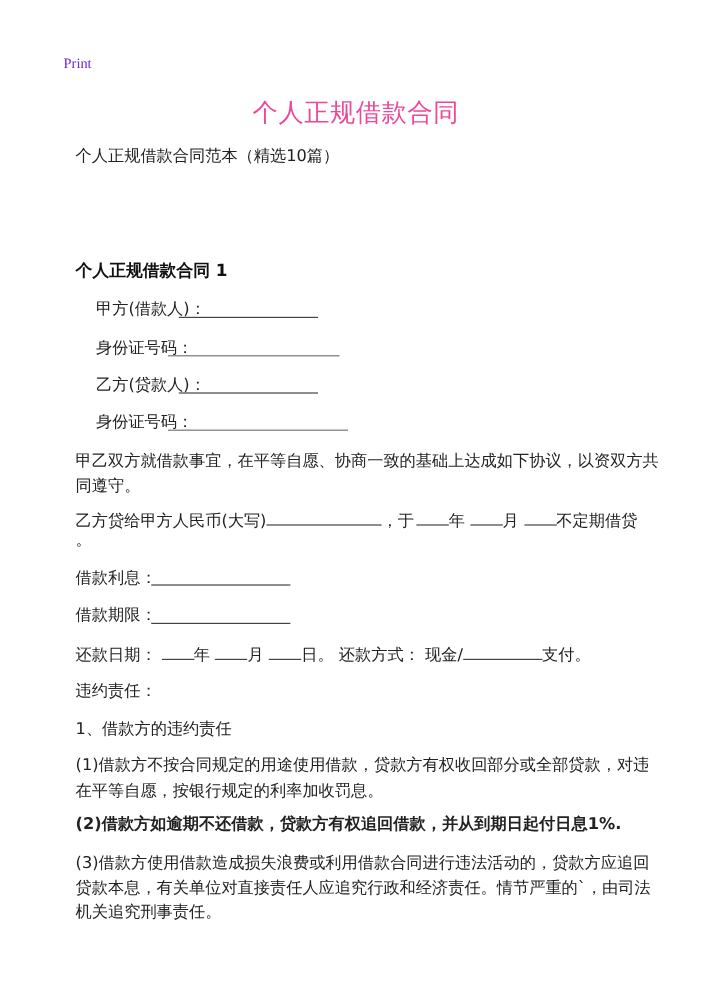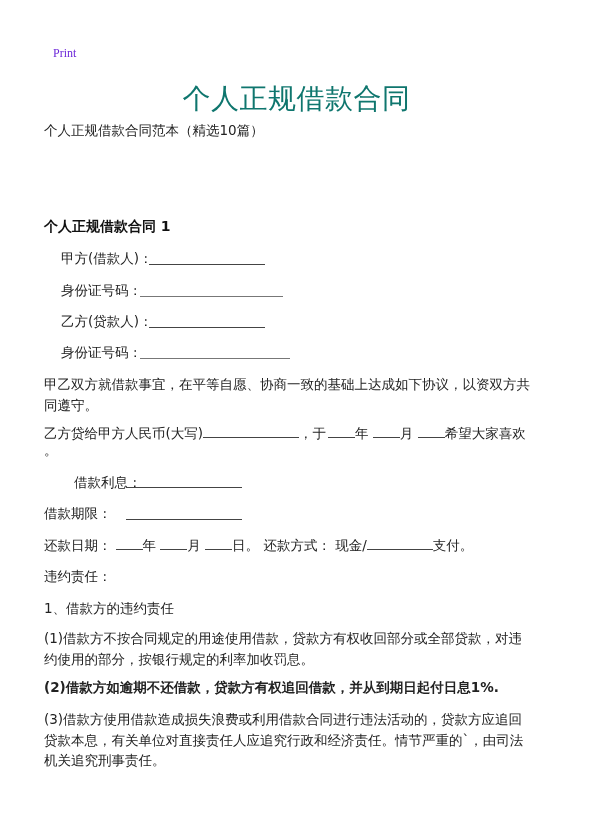--- a/index.html
+++ b/index.html
@@ -27,27 +27,27 @@
       font-size: 12px;
       color: #6d28d9;
       text-decoration: none;
       cursor: pointer;
     }
     .title {
       position: absolute;
       left: 0; top: 80px;
       width: 593px;
       text-align: center;
-      font-size: 28px;
+      font-size: 21px;
       font-weight: normal;
       margin: 0;
-      color: #0f766e;
+      color: #ec4899;
       letter-spacing: 0.5px;
     }
-    .abs { position: absolute; left: 44px; }
+    .abs { position: absolute; left: 63px; }
     .line {
       font-size: 13.5px;
       line-height: 20px;
       white-space: nowrap;
       color: #222;
     }
     .para {
       font-size: 13.5px;
       line-height: 20.5px;
       width: 500px;
@@ -104,45 +104,45 @@
   <div class="blank" style="position:absolute;left:140px;top:344px;width:150px;border-bottom-color:#777;"></div>
 
   <div class="abs para" style="top:374px;">
     <div>甲乙双方就借款事宜，在平等自愿、协商一致的基础上达成如下协议，以资双方共</div>
     <div>同遵守。</div>
   </div>
 
   <div class="abs line" style="top:423px;">
     <span>乙方贷给甲方人民币(大写)</span><span class="blank" style="width:96px;"></span><span>，于</span><span class="blank" style="width:27px;margin-left:2px;"></span><span>年</span>
     <span class="blank" style="width:27px;"></span><span>月</span>
-    <span class="blank" style="width:27px;"></span><span>希望大家喜欢</span>
+    <span class="blank" style="width:27px;"></span><span>不定期借贷</span>
   </div>
   <div class="abs line" style="top:440px;">。</div>
 
-  <div class="abs line" style="top:472px;margin-left:30px;">借款利息：</div>
+  <div class="abs line" style="top:472px;">借款利息：</div>
   <div class="blank" style="position:absolute;left:126px;top:473px;width:116px;"></div>
 
   <div class="abs line" style="top:503px;">借款期限：</div>
   <div class="blank" style="position:absolute;left:126px;top:505px;width:116px;"></div>
 
   <div class="abs line" style="top:535px;">
     <span>还款日期：</span><span class="blank" style="width:27px;margin-left:4px;"></span><span>年</span>
     <span class="blank" style="width:27px;"></span><span>月</span>
     <span class="blank" style="width:27px;"></span><span>日。</span>
     <span>还款方式：</span>
     <span>现金/</span><span class="blank" style="width:66px;"></span><span>支付。</span>
   </div>
 
   <div class="abs line" style="top:566px;text-align:center;">违约责任：</div>
 
   <div class="abs line" style="top:598px;">1、借款方的违约责任</div>
 
   <div class="abs para" style="top:628px;">
     <div>(1)借款方不按合同规定的用途使用借款，贷款方有权收回部分或全部贷款，对违</div>
-    <div>约使用的部分，按银行规定的利率加收罚息。</div>
+    <div>在平等自愿，按银行规定的利率加收罚息。</div>
   </div>
 
   <div class="abs para" style="top:677px;font-weight:bold;">
     <div>(2)借款方如逾期不还借款，贷款方有权追回借款，并从到期日起付日息1%.</div>
   </div>
 
   <div class="abs para" style="top:709px;">
     <div>(3)借款方使用借款造成损失浪费或利用借款合同进行违法活动的，贷款方应追回</div>
     <div>贷款本息，有关单位对直接责任人应追究行政和经济责任。情节严重的`，由司法</div>
     <div>机关追究刑事责任。</div>

